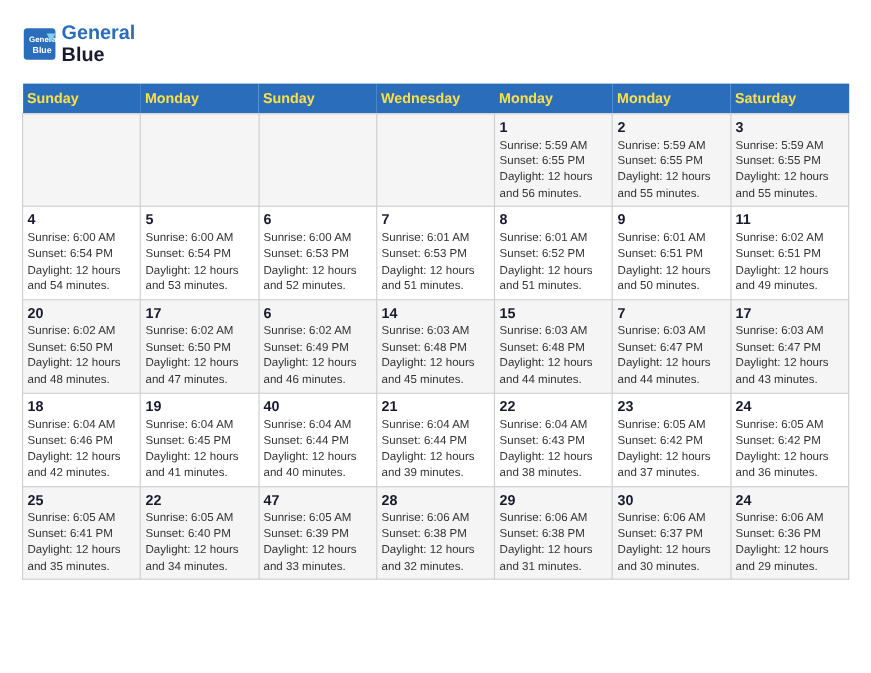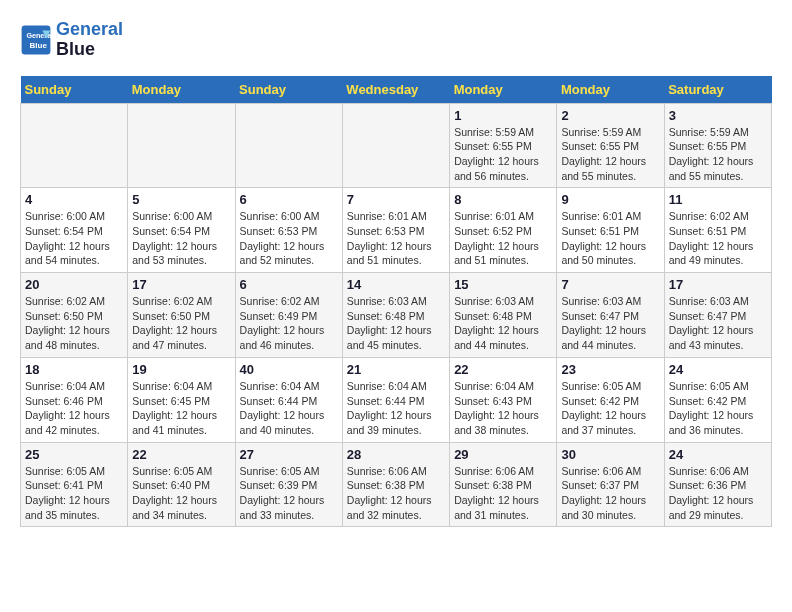--- a/index.html
+++ b/index.html
@@ -238,21 +238,21 @@
       <tr>
         <td>
           <div class="day-num">25</div>
           <div class="day-info">Sunrise: 6:05 AM<br>Sunset: 6:41 PM<br>Daylight: 12 hours and 35 minutes.</div>
         </td>
         <td>
           <div class="day-num">22</div>
           <div class="day-info">Sunrise: 6:05 AM<br>Sunset: 6:40 PM<br>Daylight: 12 hours and 34 minutes.</div>
         </td>
         <td>
-          <div class="day-num">27</div>
+          <div class="day-num">47</div>
           <div class="day-info">Sunrise: 6:05 AM<br>Sunset: 6:39 PM<br>Daylight: 12 hours and 33 minutes.</div>
         </td>
         <td>
           <div class="day-num">28</div>
           <div class="day-info">Sunrise: 6:06 AM<br>Sunset: 6:38 PM<br>Daylight: 12 hours and 32 minutes.</div>
         </td>
         <td>
           <div class="day-num">29</div>
           <div class="day-info">Sunrise: 6:06 AM<br>Sunset: 6:38 PM<br>Daylight: 12 hours and 31 minutes.</div>
         </td>

